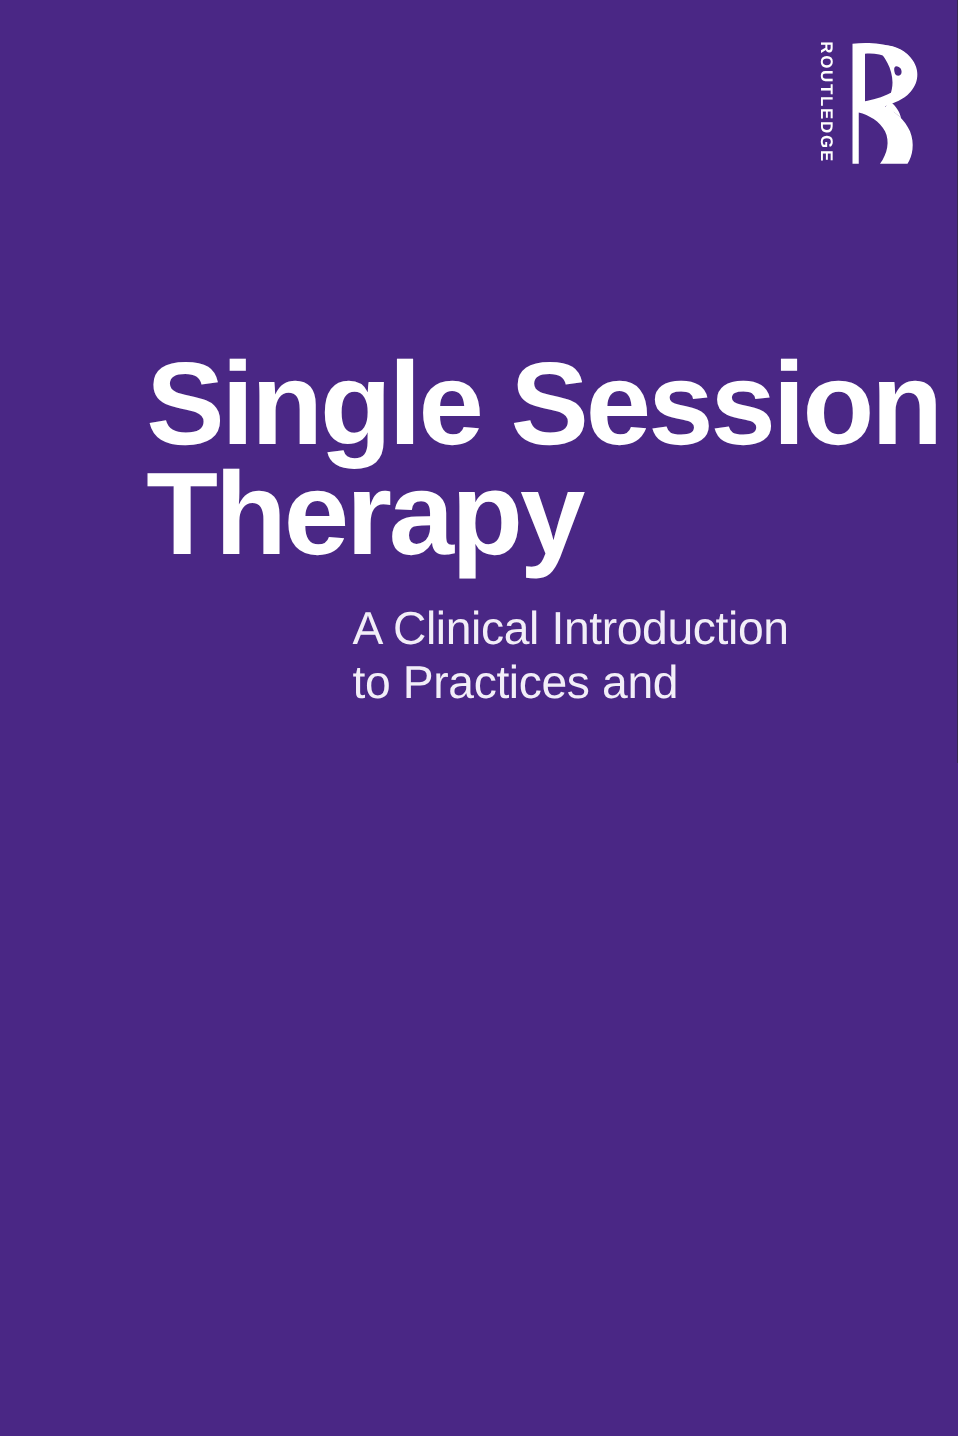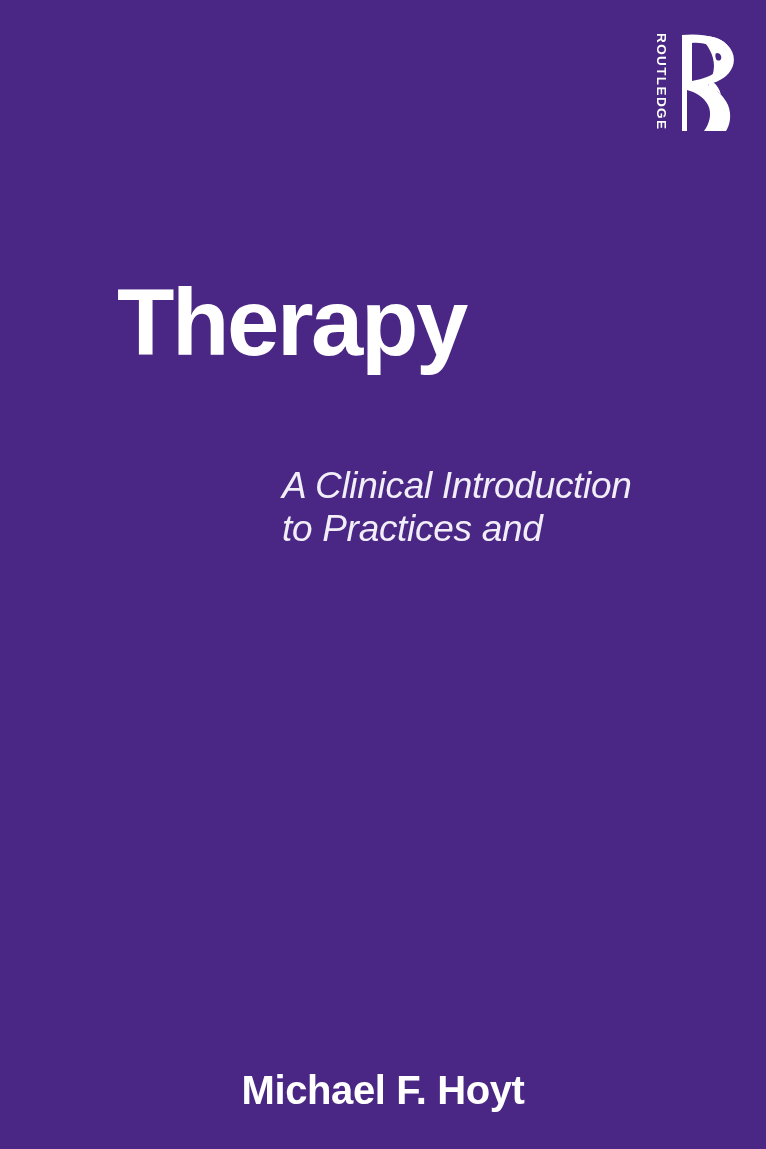--- a/index.html
+++ b/index.html
@@ -64,23 +64,22 @@
     font-size: 94px;
     line-height: 88px;
     letter-spacing: -2.4px;
     white-space: nowrap;
   }
 
   
   #subtitle-block {
     position: absolute;
     left: 282px;
-    top: 464px;
+    top: 481px;
     width: 430px;
-    font-style: italic;
   }
   #subtitle-block .subtitle-line {
     color: #f2eef8;
     font-family: "Liberation Sans", sans-serif;
     font-weight: normal;
     font-size: 37px;
     line-height: 43px;
     letter-spacing: -0.3px;
     white-space: nowrap;
   }
@@ -140,23 +139,23 @@
       <path fill="#4a2785" d="
         M47 20
         C 50 20, 52 23, 51 26
         C 50 28, 47 28, 46 26
         C 45 23, 45 20, 47 20
         Z"></path>
     </svg>
   </div>
 
   <div id="title-block">
+    <div class="title-line">Single Session</div>
     <div class="title-line">Therapy</div>
   </div>
 
   <div id="subtitle-block">
     <div class="subtitle-line">A Clinical Introduction</div>
     <div class="subtitle-line">to Practices and</div>
   </div>
 
-  <div id="author-name">Michael F. Hoyt</div>
 
 </div>
 
 </body></html>

